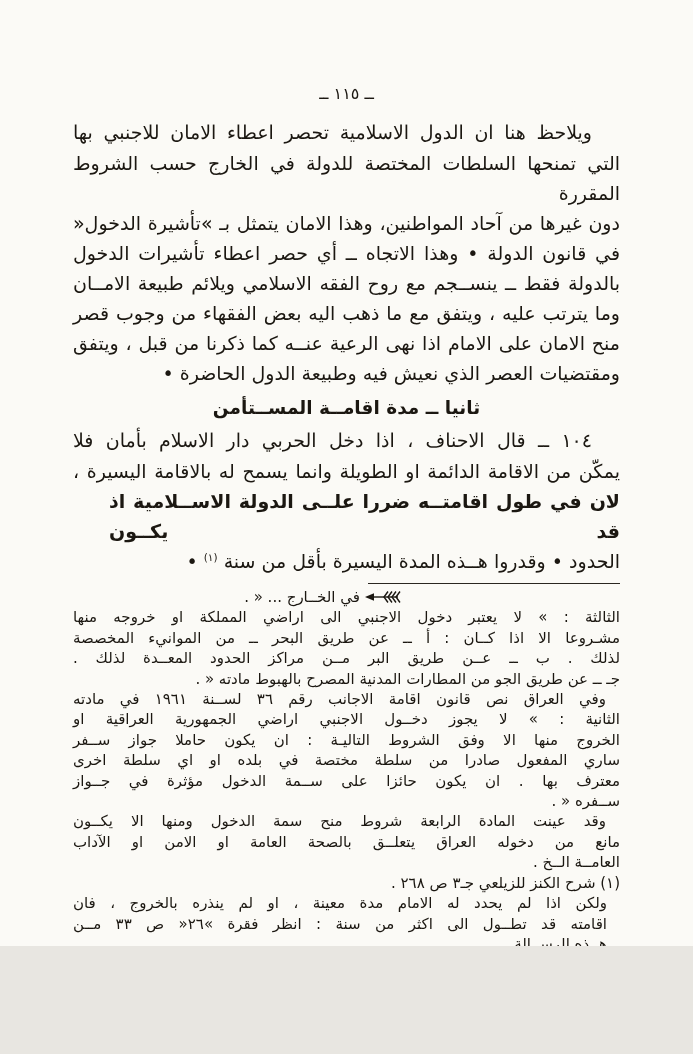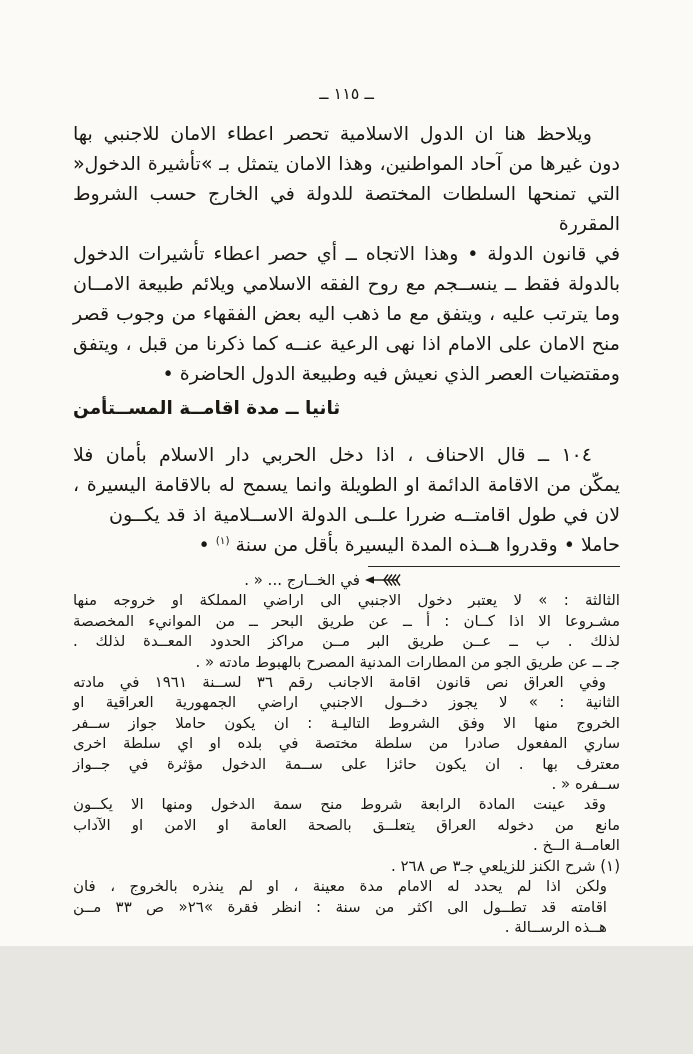--- a/index.html
+++ b/index.html
@@ -35,30 +35,30 @@
   }
   .fl{
     font-size:15px;
     line-height:20.4px;
   }
   .j{
     text-align:justify;
     text-align-last:justify;
   }
   .nat{text-align:right;}
-  .ind{text-indent:28px;}
+  .ind{text-indent:28px;font-family:Liberation Serif, serif;}
   .fi{text-indent:14px;}
   .hang{padding-right:13px;}
-  .b{font-weight:normal;margin-left:36px;}
+  .b{font-weight:bold;margin-left:36px;}
   .heading{
     font-weight:bold;
-    text-align:left;
+    text-align:center;
     font-size:18.5px;
     line-height:30px;
-    margin:5px 0 16px;
+    margin:5px 0 3px;
   }
   .fn-sep{
     width:252px;
     height:0;
     border-top:1.6px solid var(--separator);
     margin:7px 0 3px;
   }
   .fn-block{margin:0;}
   .cont{padding-right:48px;text-align:center;}
   .cont svg{
@@ -75,34 +75,34 @@
 </style>
 </head>
 <body>
 
 <div class="page">
   <div class="content">
 
     <div class="pagenum">ــ ١١٥ ــ</div>
 
     <div class="bl j ind">ويلاحظ هنا ان الدول الاسلامية تحصر اعطاء الامان للاجنبي بها</div>
+    <div class="bl j">التي تمنحها السلطات المختصة للدولة في الخارج حسب الشروط المقررة</div>
     <div class="bl j">دون غيرها من آحاد المواطنين، وهذا الامان يتمثل بـ »تأشيرة الدخول«</div>
-    <div class="bl j">التي تمنحها السلطات المختصة للدولة في الخارج حسب الشروط المقررة</div>
     <div class="bl j">في قانون الدولة • وهذا الاتجاه ــ أي حصر اعطاء تأشيرات الدخول</div>
     <div class="bl j">بالدولة فقط ــ ينســجم مع روح الفقه الاسلامي ويلائم طبيعة الامــان</div>
     <div class="bl j">وما يترتب عليه ، ويتفق مع ما ذهب اليه بعض الفقهاء من وجوب قصر</div>
     <div class="bl j">منح الامان على الامام اذا نهى الرعية عنــه كما ذكرنا من قبل ، ويتفق</div>
     <div class="bl nat">ومقتضيات العصر الذي نعيش فيه وطبيعة الدول الحاضرة •</div>
 
     <div class="heading">ثانيا ــ مدة اقامــة المســتأمن</div>
 
     <div class="bl j ind">١٠٤ ــ قال الاحناف ، اذا دخل الحربي دار الاسلام بأمان فلا</div>
     <div class="bl j">يمكّن من الاقامة الدائمة او الطويلة وانما يسمح له بالاقامة اليسيرة ،</div>
     <div class="bl j b">لان في طول اقامتــه ضررا علــى الدولة الاســلامية اذ قد يكــون</div>
-    <div class="bl nat"><span>حاملا • وقدروا هــذه المدة اليسيرة بأقل من سنة </span><sup class="fnref">(١)</sup><span> •</span></div>
+    <div class="bl nat"><span>الحدود • وقدروا هــذه المدة اليسيرة بأقل من سنة </span><sup class="fnref">(١)</sup><span> •</span></div>
 
 
     <div class="fn-sep"></div>
 
     <div class="fn-block">
 
       <div class="fl nat cont"><svg width="36" height="14" viewBox="0 0 36 14">
             <g stroke="#1b1711" stroke-width="1.4" fill="none">
               <line x1="6" y1="7" x2="33" y2="7"></line>
               <path d="M23,1.5 L19,7 L23,12.5"></path>

